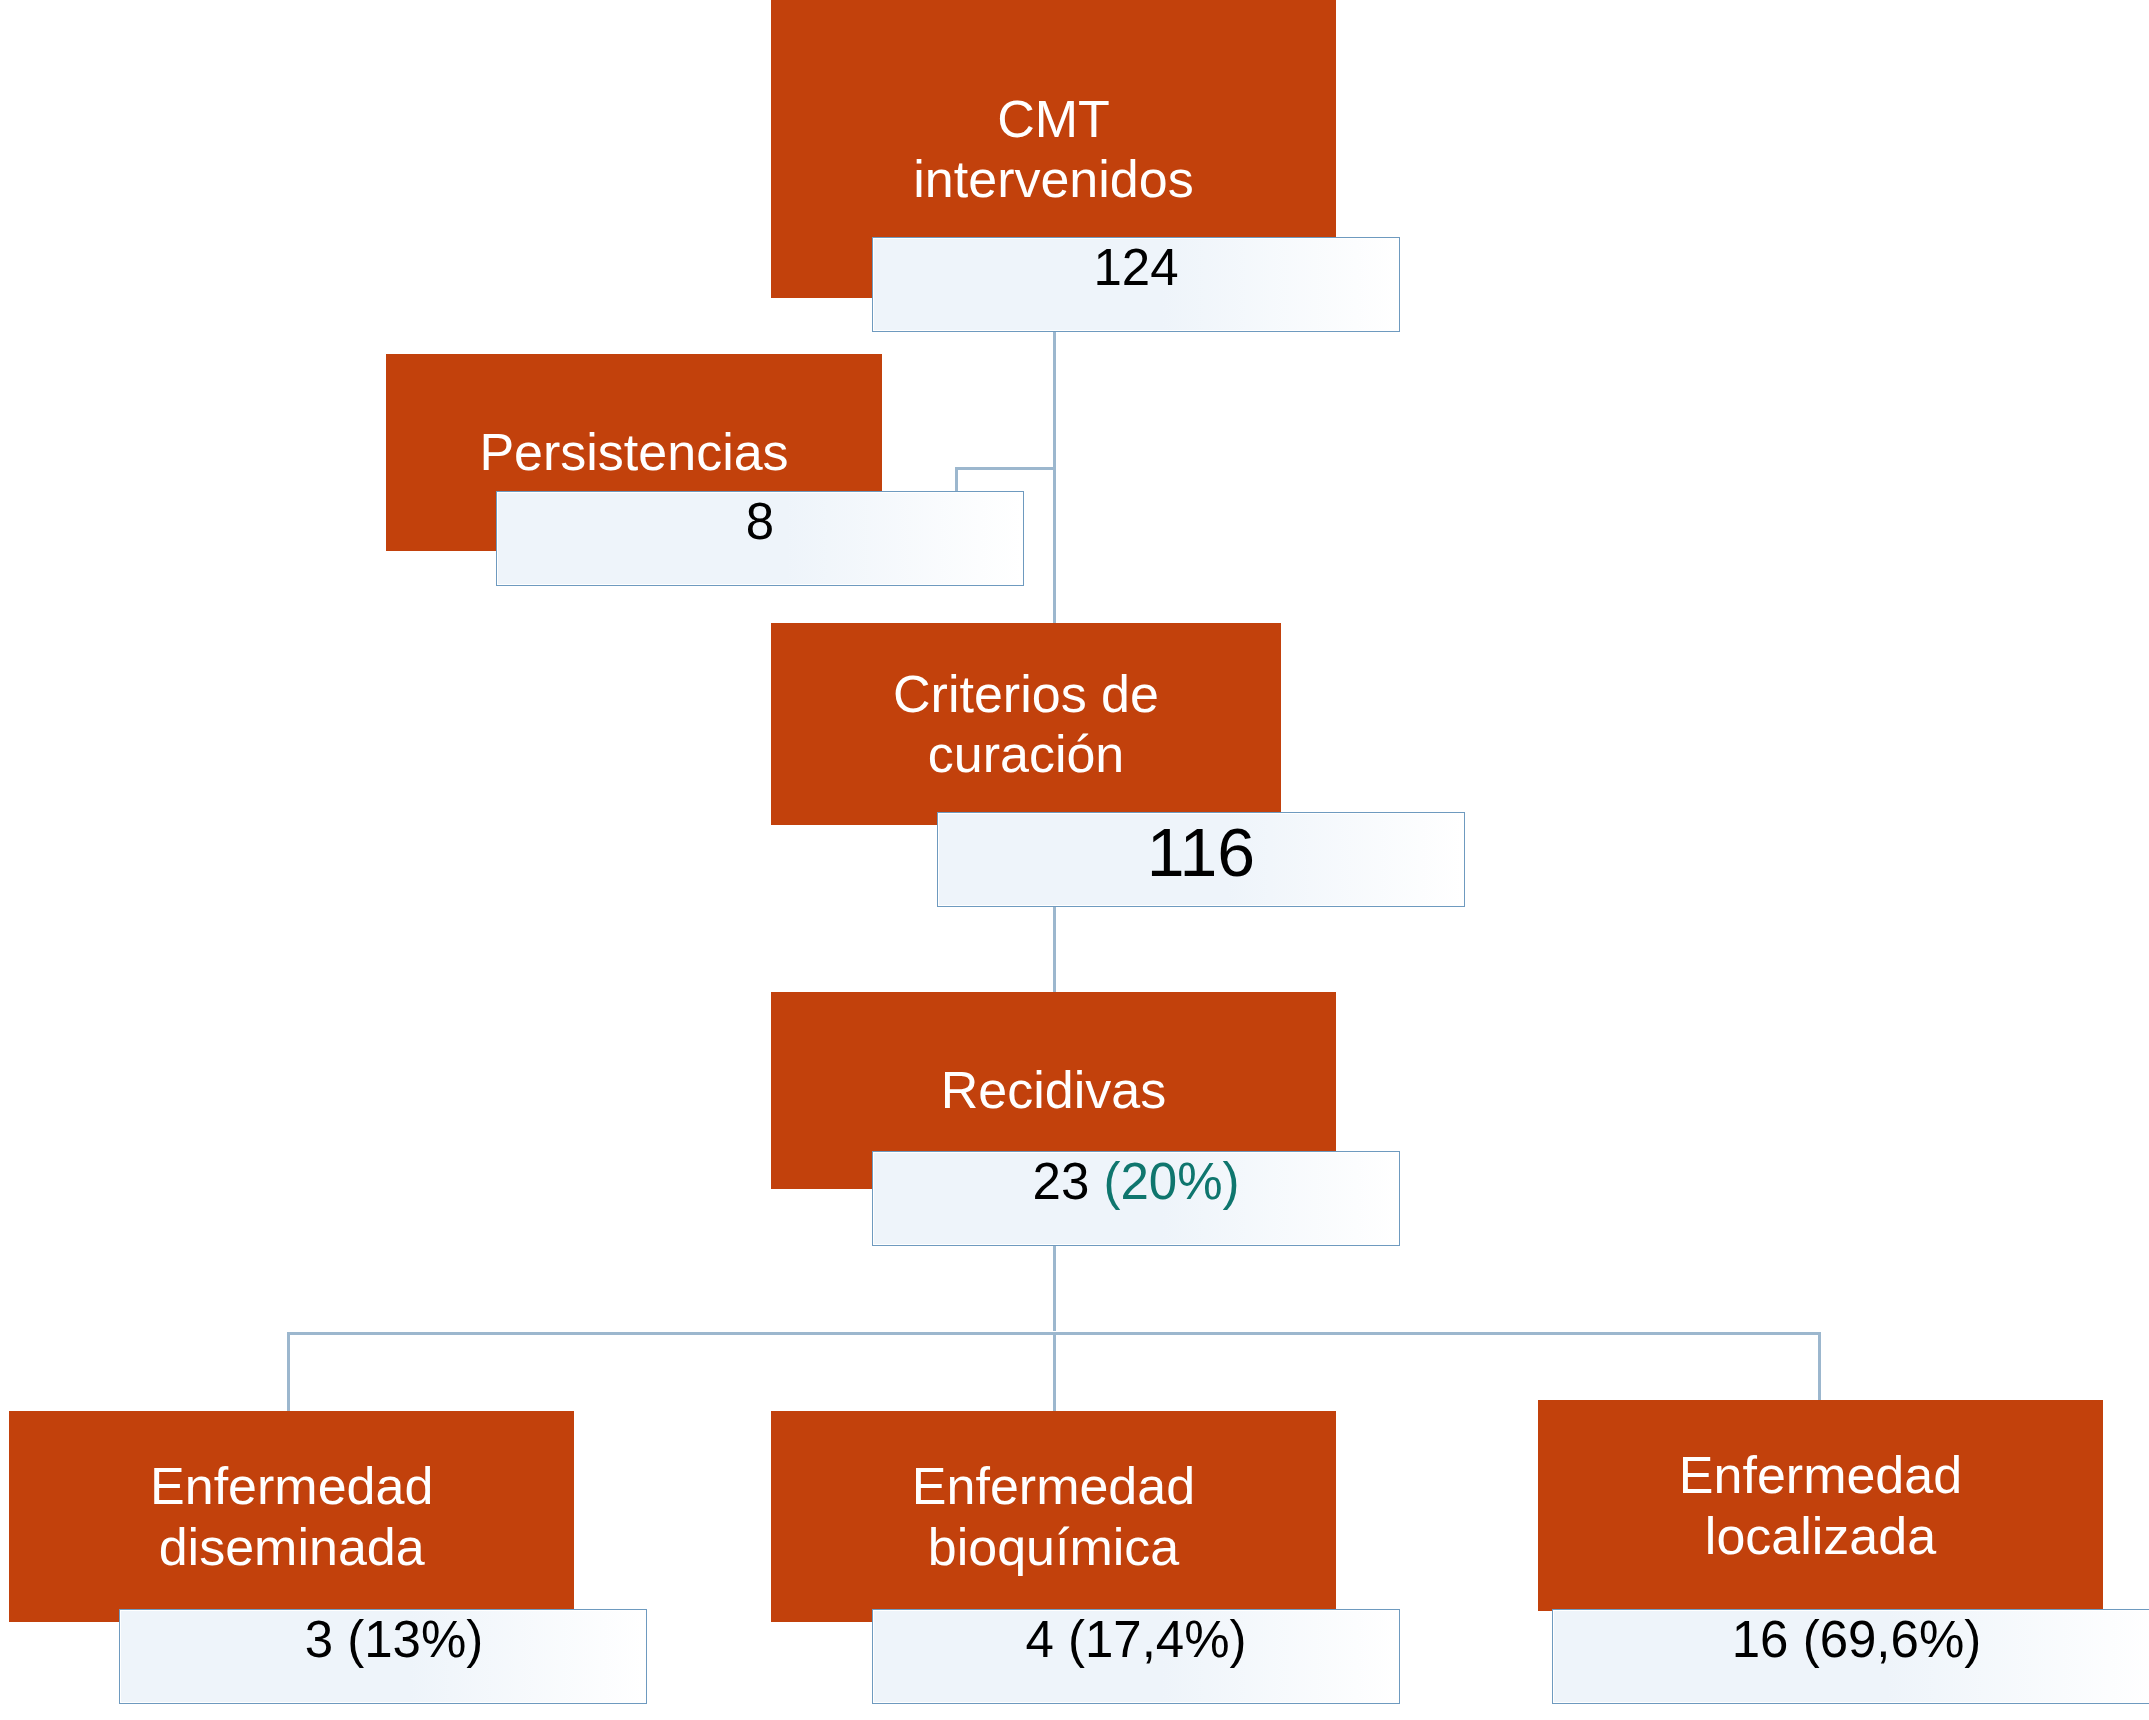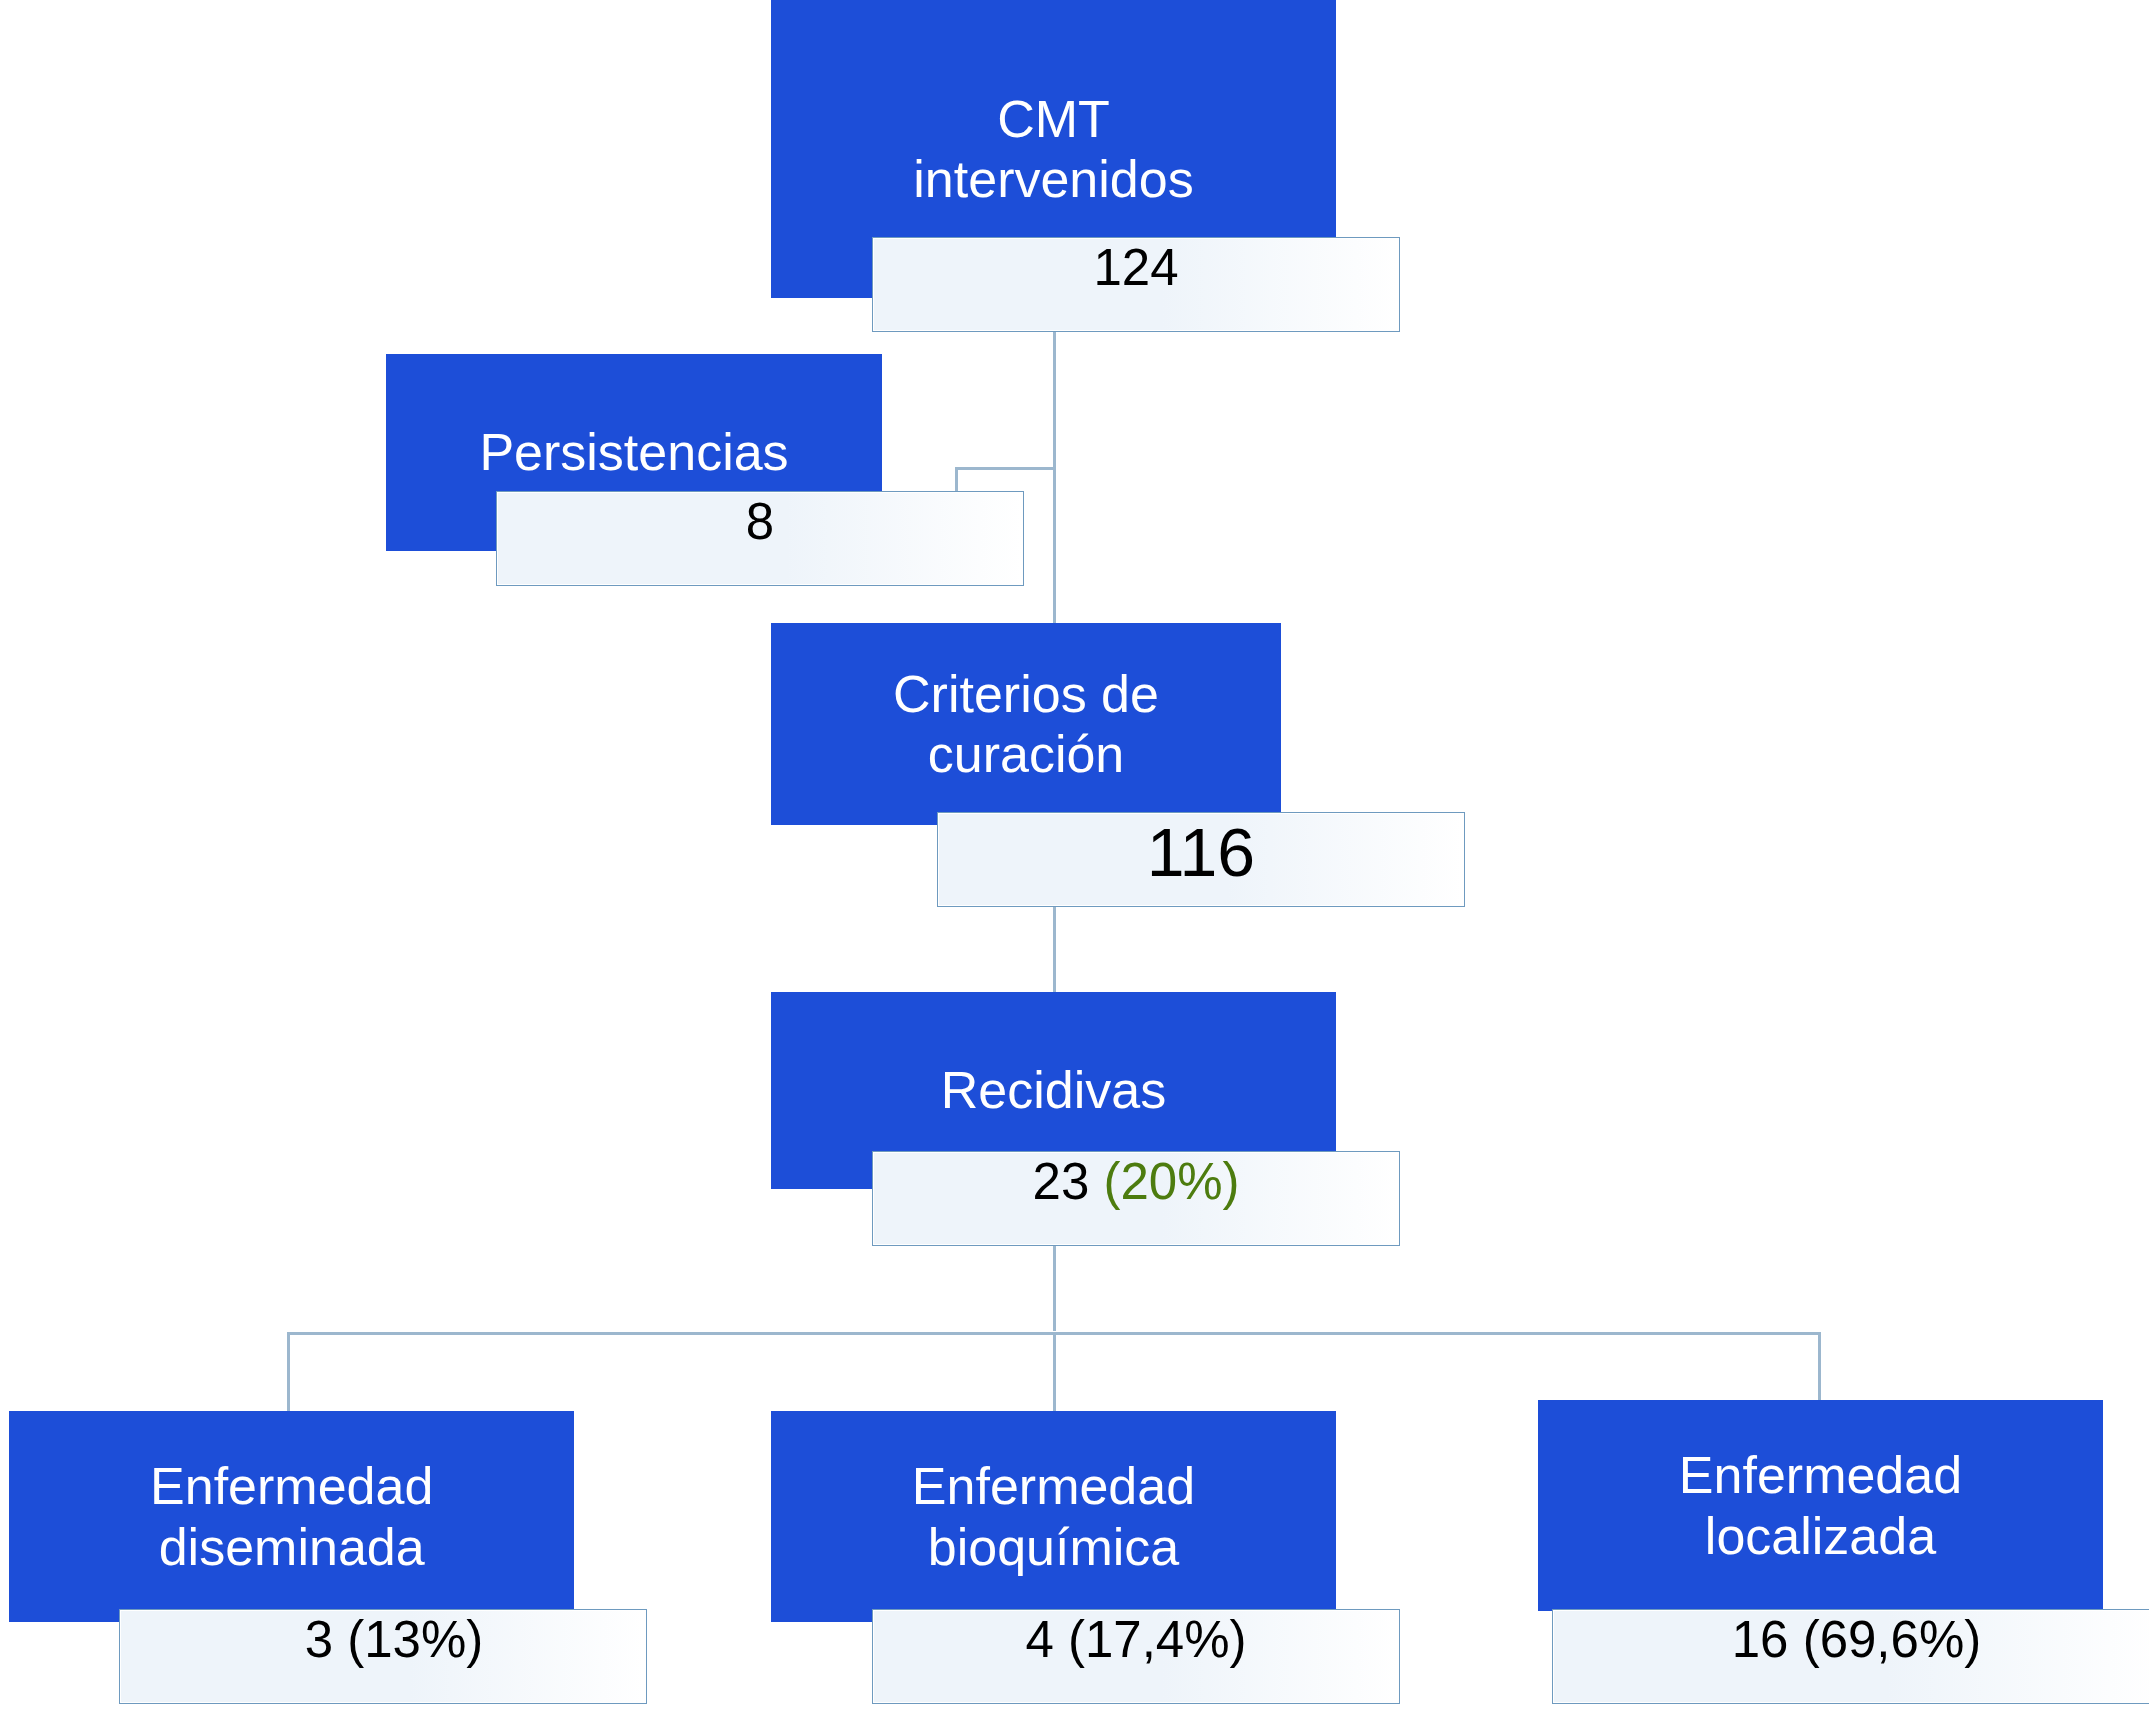--- a/index.html
+++ b/index.html
@@ -16,21 +16,21 @@
   }
   #canvas {
     position: absolute;
     left: 0; top: 0;
     width: 2150px;
     height: 1721px;
   }
   
   .node-box {
     position: absolute;
-    background: #1d4ed8;
+    background: #c2410c;
     color: #ffffff;
     display: flex;
     align-items: center;
     justify-content: center;
     text-align: center;
     line-height: 1.16;
     box-sizing: border-box;
   }
   .node-label {
     white-space: pre-line;
@@ -54,21 +54,21 @@
     align-items: center;
     justify-content: center;
   }
   .value-text {
     position: relative;
     color: #000000;
     z-index: 2;
     white-space: nowrap;
   }
   .pct-red {
-    color: #4d7c0f;
+    color: #0f766e;
   }
   
   .conn {
     position: absolute;
     background: #9CB7CE;
   }
   .conn-v { width: 2.8px; }
   .conn-h { height: 2.8px; }
 </style>
 </head>

